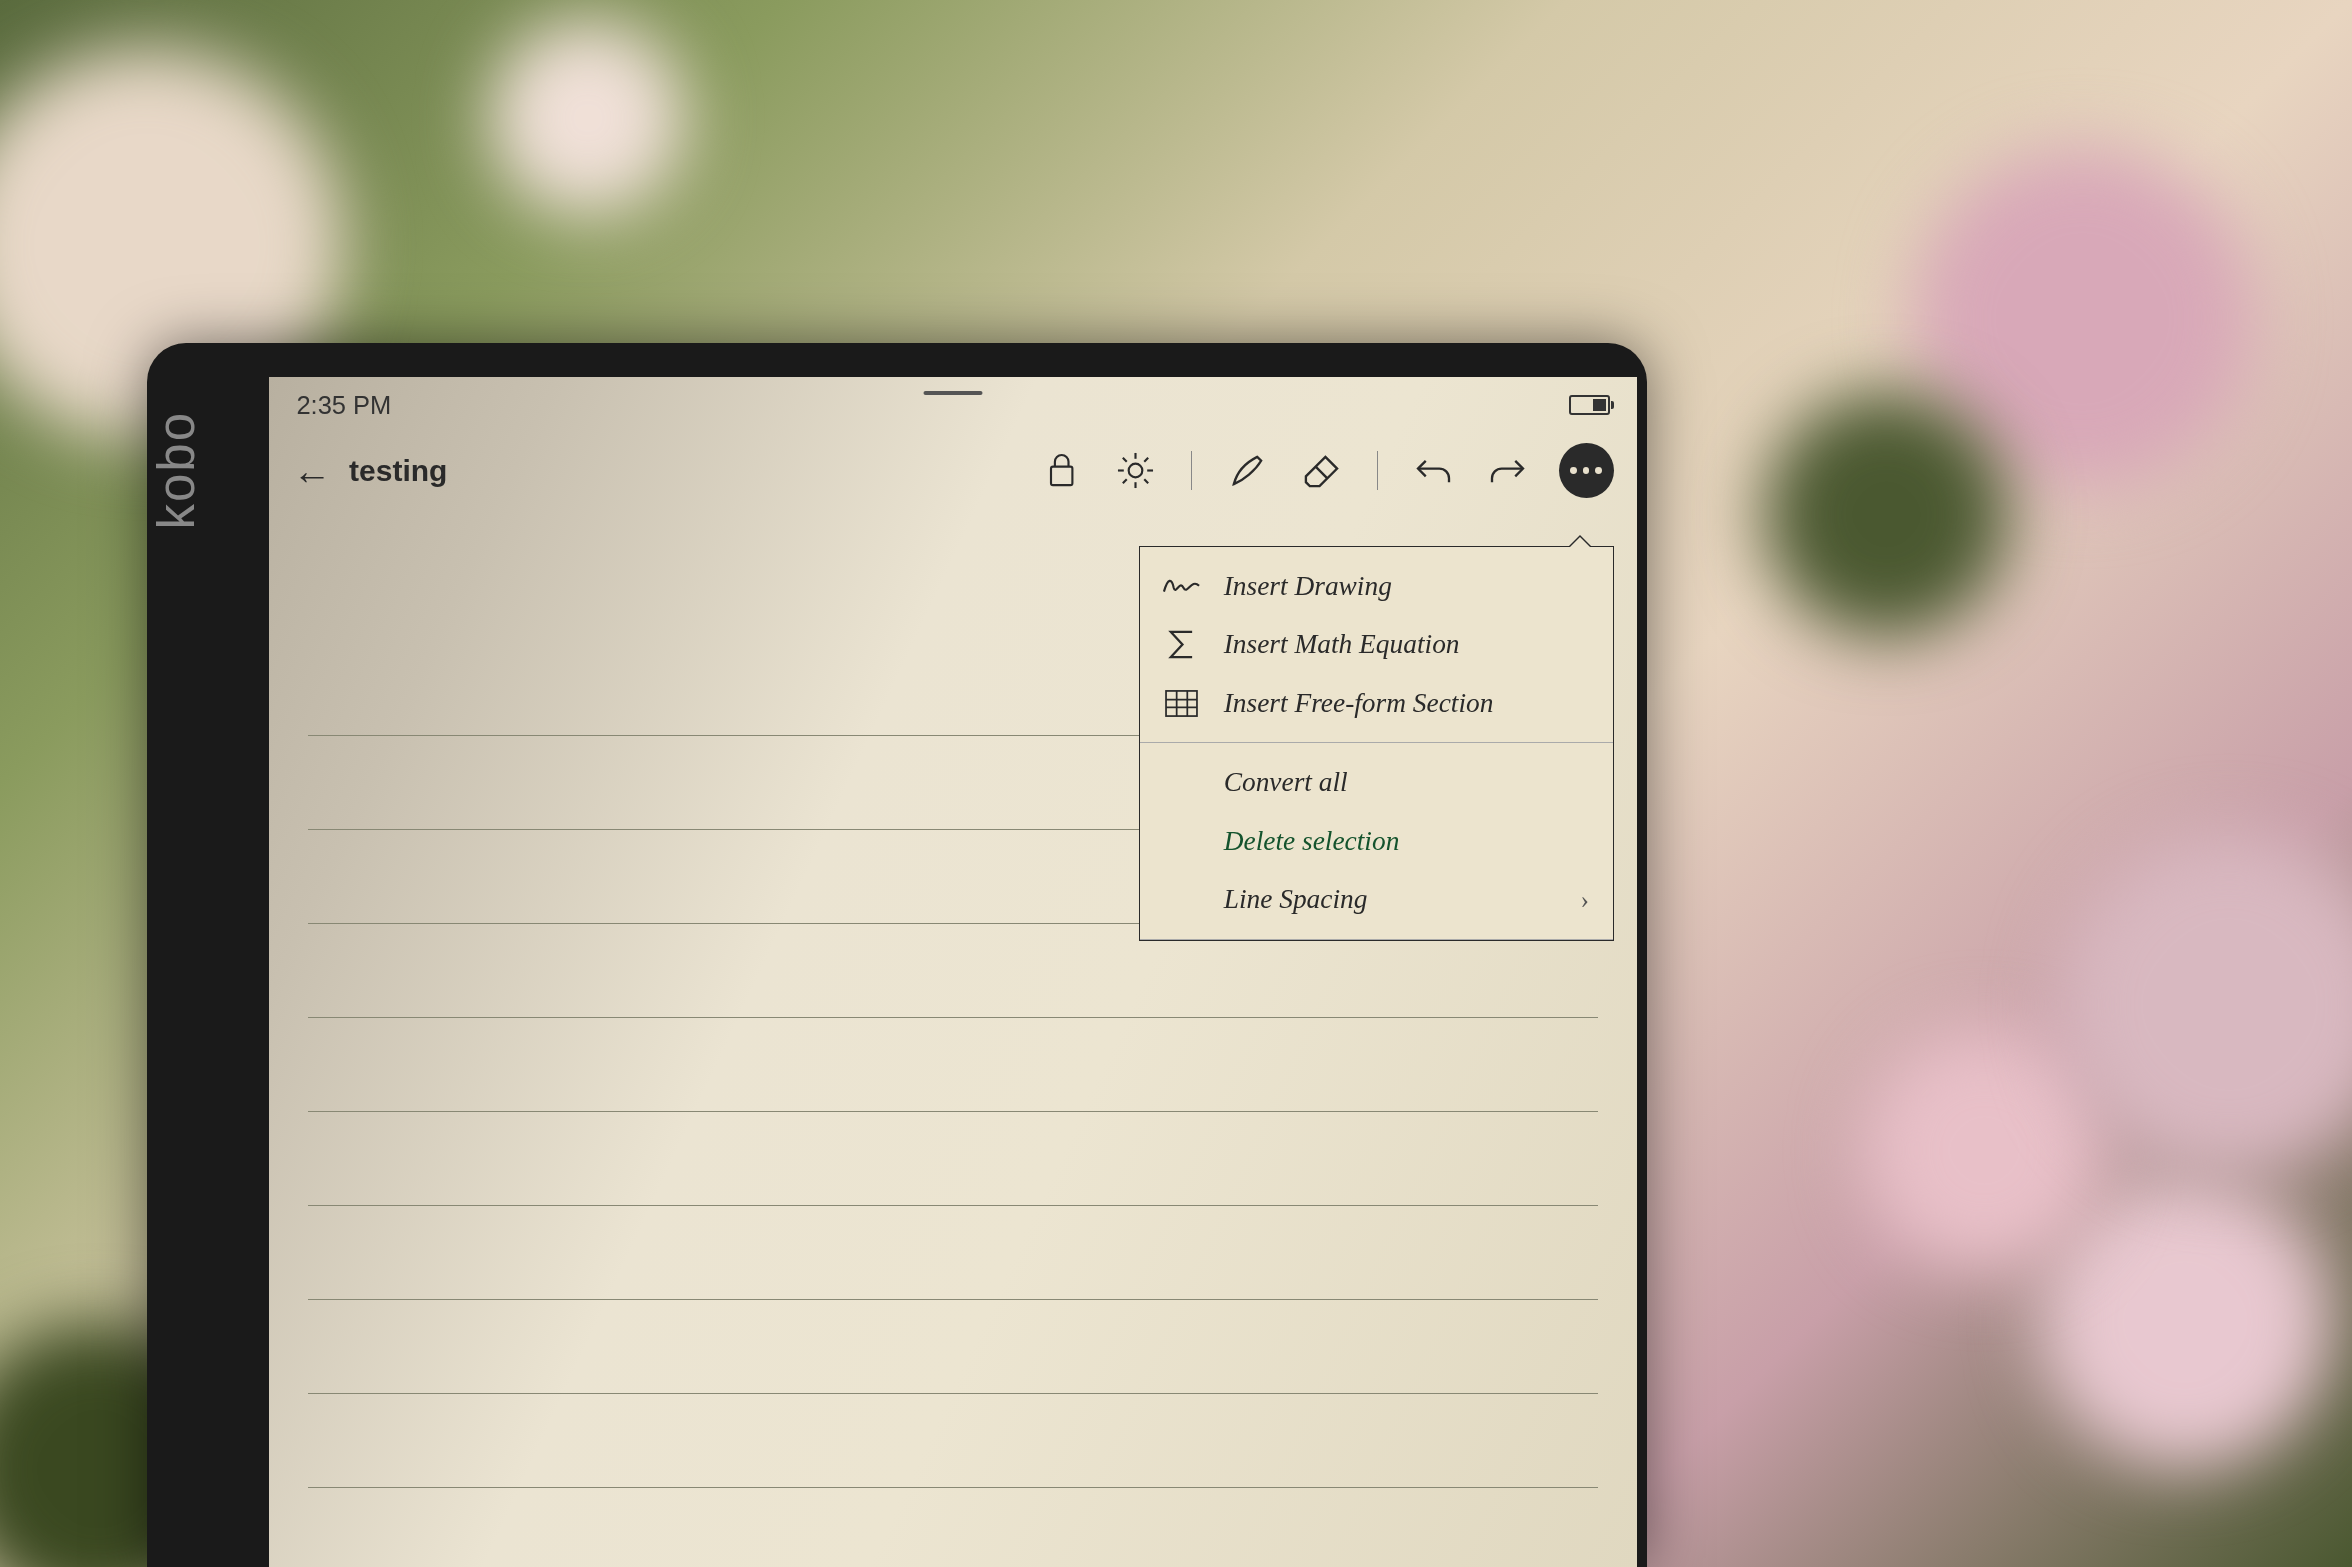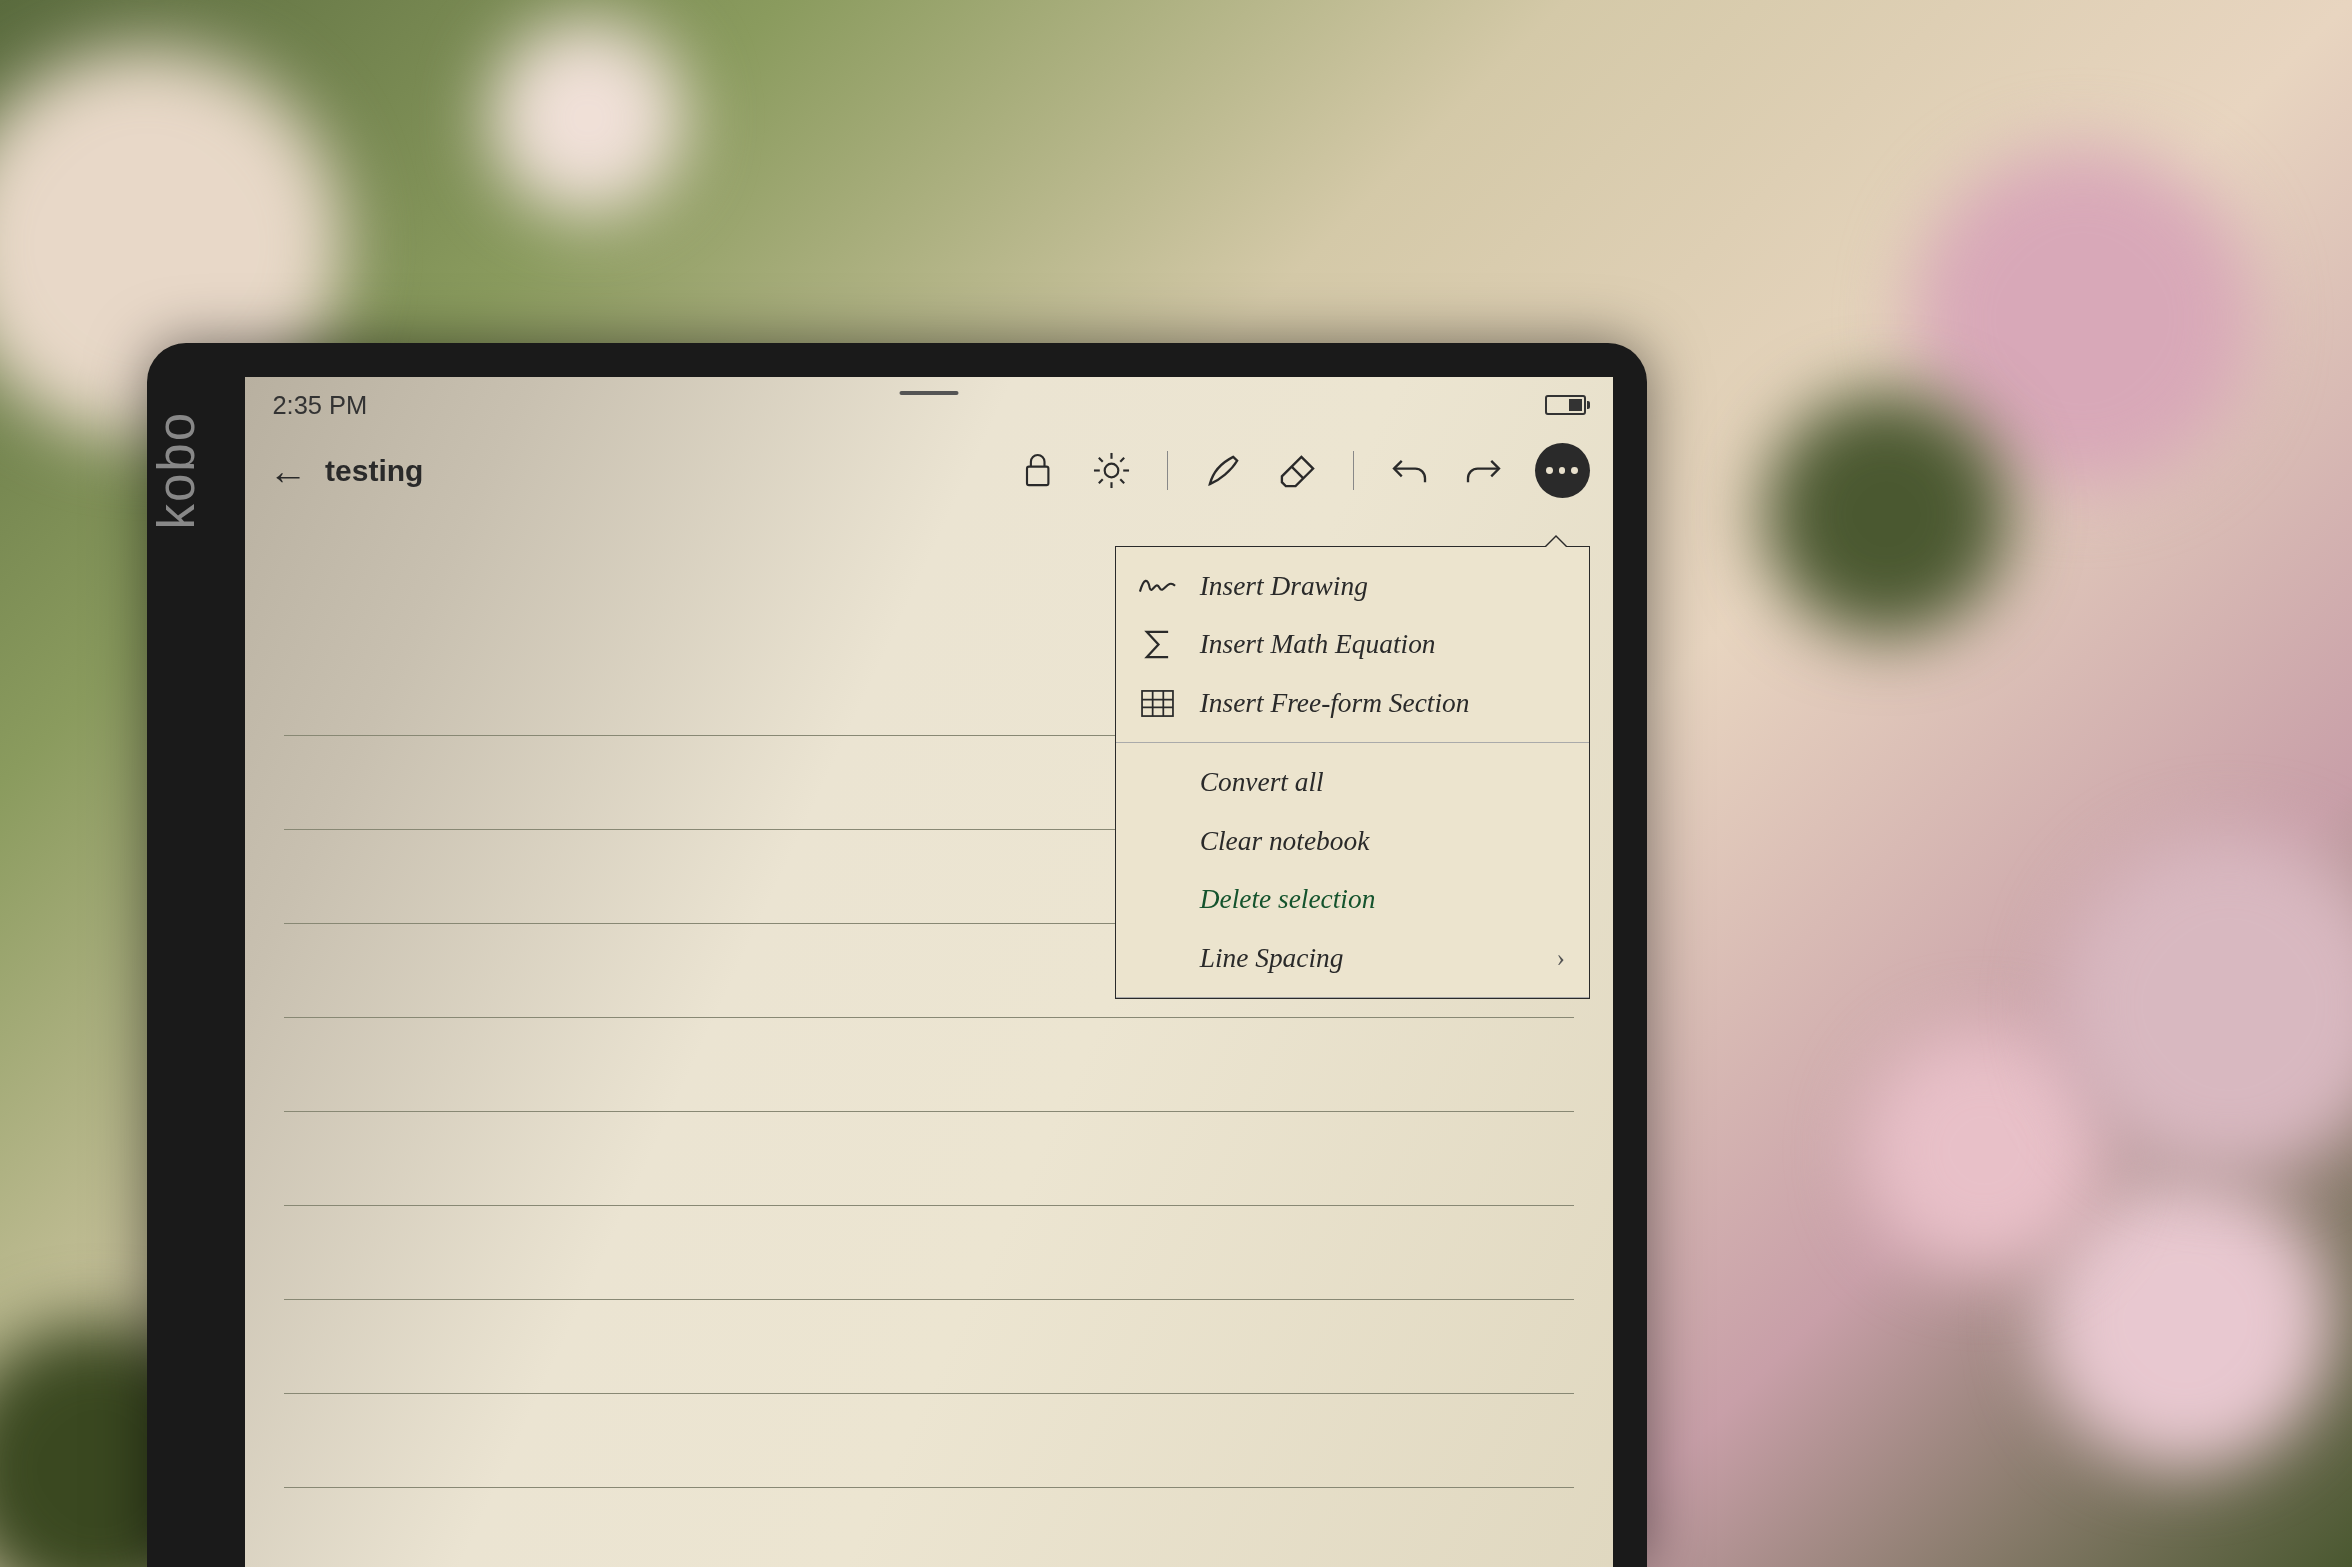--- a/index.html
+++ b/index.html
@@ -48,20 +48,21 @@
     letter-spacing: 2px;
   }
   
   
   .screen {
     width: 100%;
     height: 100%;
     background: linear-gradient(115deg, #b8b0a0 0%, #c8c0b0 15%, #ebe4d2 40%, #ece5d1 60%, #e0d8c0 100%);
     position: relative;
     overflow: hidden;
+    margin-left: 24px;
   }
   
   
   .status-bar {
     display: flex;
     justify-content: space-between;
     align-items: center;
     padding: 13.7px 27.4px 7.8px 27.4px;
     font-family: -apple-system, Helvetica, Arial, sans-serif;
     color: #333;
@@ -336,24 +337,20 @@
           </span>
           <span>Insert Free-form Section</span>
         </div>
       </div>
       <div class="menu-sep"></div>
       <div class="menu-group">
         <div class="menu-item no-icon">
           <span class="mi-icon"></span>
           <span>Convert all</span>
         </div>
-        <div class="menu-item no-icon">
-          <span class="mi-icon"></span>
-          <span>Clear notebook</span>
-        </div>
         <div class="menu-item no-icon disabled">
           <span class="mi-icon"></span>
           <span>Delete selection</span>
         </div>
         <div class="menu-item no-icon">
           <span class="mi-icon"></span>
           <span>Line Spacing</span>
           <span class="chev">›</span>
         </div>
       </div>

